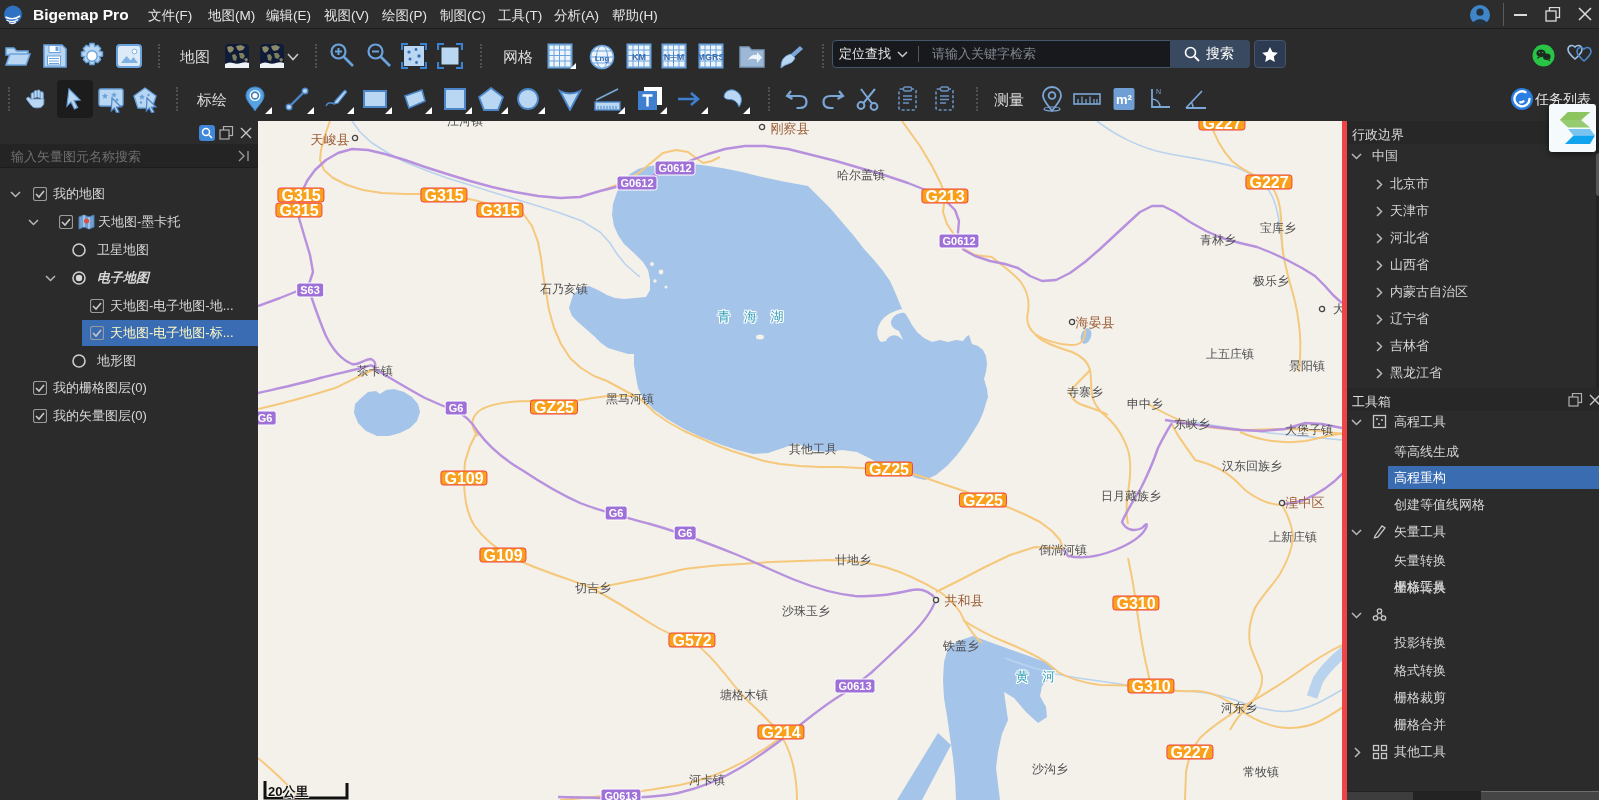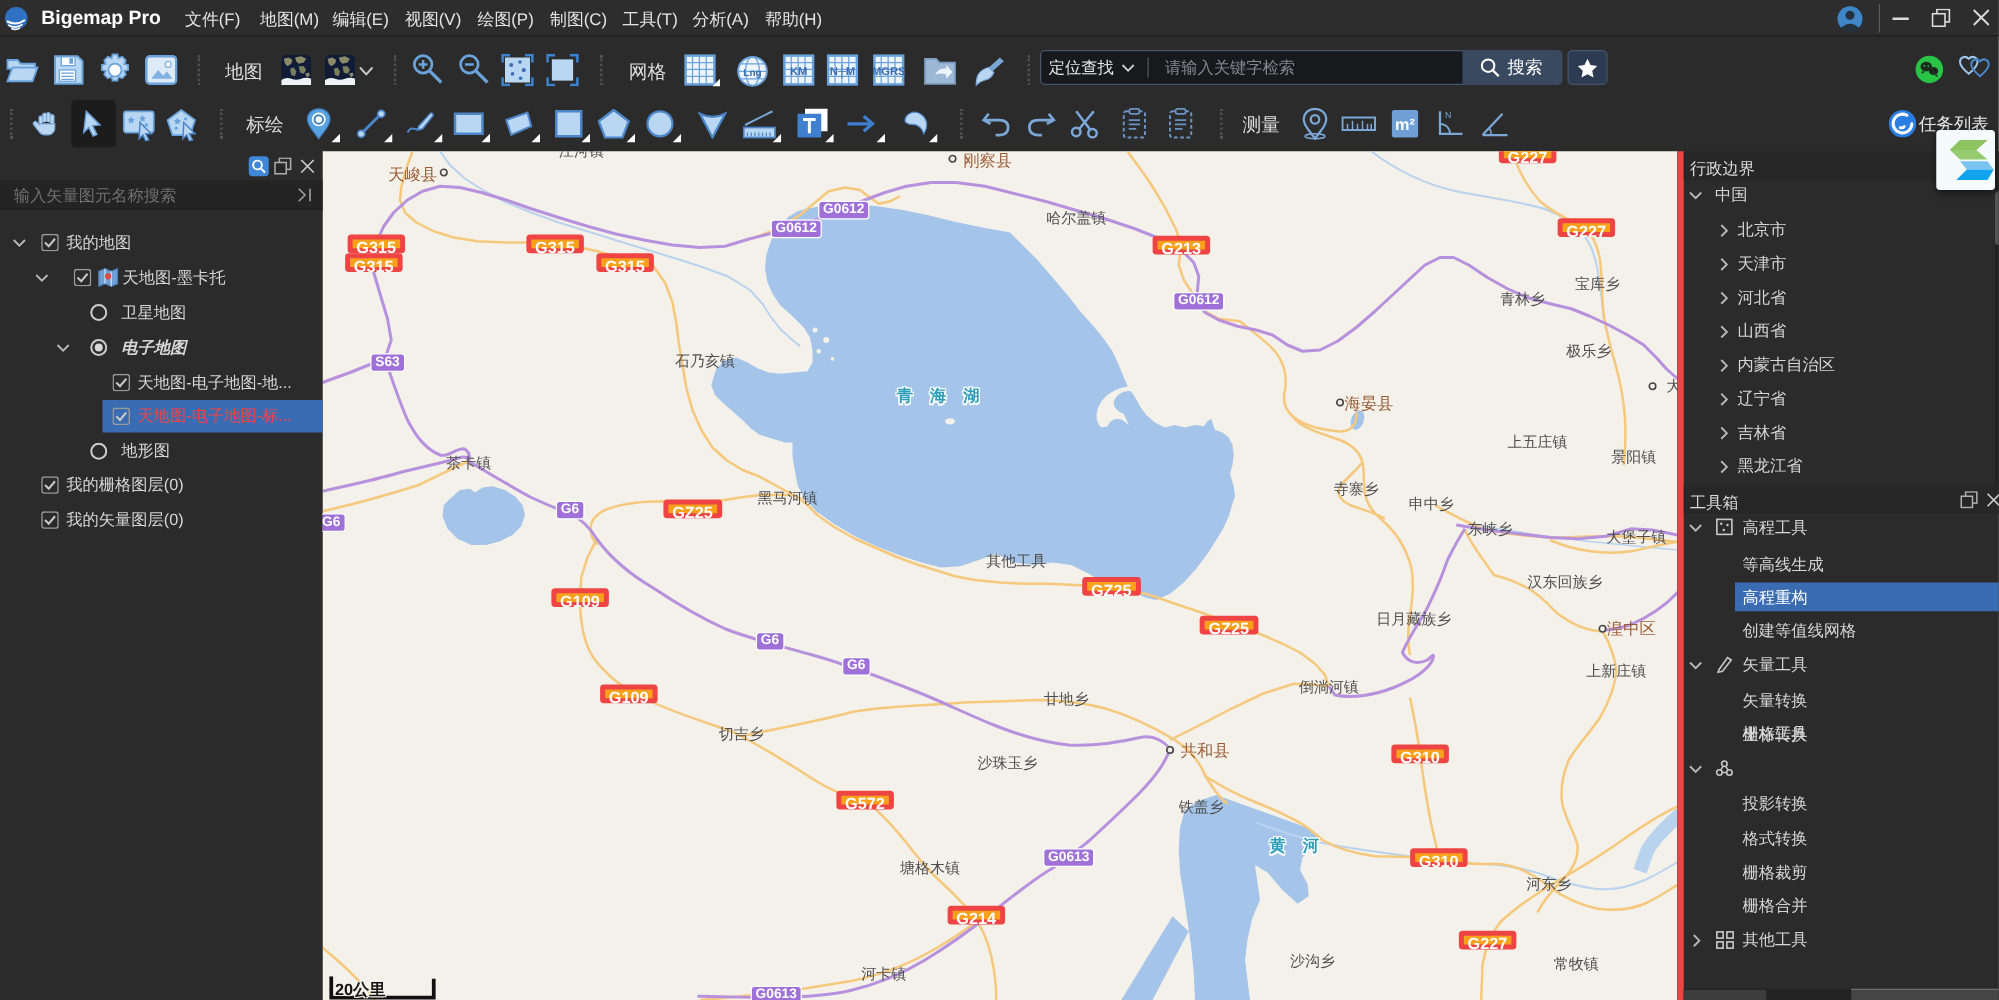--- a/index.html
+++ b/index.html
@@ -10,22 +10,22 @@
 .sep1{position:absolute;width:2px;border-left:2px dotted #505050;height:24px;top:44px}
 .sep2{position:absolute;width:2px;border-left:2px dotted #505050;height:24px;top:87px}
 .tbtxt{color:#dedede;font-size:15px;white-space:nowrap}
 .lp{left:0;top:121px;width:258px;height:679px;background:#2b2b2b}
 .rp{left:1342px;top:121px;width:257px;height:679px;background:#2b2b2b;border-left:5px solid #ef4444}
 .phead{background:#272727;color:#dcdcdc;font-size:13px}
 .trtxt{position:absolute;color:#d6d6d6;font-size:13px;white-space:nowrap;transform:translateY(-50%)}
 .map{left:258px;top:121px;width:1084px;height:679px;background:#f4f1ea;overflow:hidden}
 .lbl{position:absolute;color:#4e4e50;font-size:12px;white-space:nowrap;transform:translate(-50%,-50%);z-index:3}
 .cty{position:absolute;color:#9b5c35;font-size:13px;white-space:nowrap;transform:translate(-50%,-50%);z-index:3}
-.lakelbl{position:absolute;color:#2d9cb8;font-size:13px;font-weight:bold;letter-spacing:5px;white-space:nowrap;transform:translate(-50%,-50%);text-shadow:-1px -1px 0 #fff,1px -1px 0 #fff,-1px 1px 0 #fff,1px 1px 0 #fff,0 1px 0 #fff,0 -1px 0 #fff,1px 0 0 #fff,-1px 0 0 #fff;z-index:3}
-.badge{position:absolute;height:15px;line-height:13px;padding:0 3px;background:#f9a11b;border:4px solid #ef4444;border-radius:3px;color:#fff;font-size:13px;font-weight:bold;white-space:nowrap;transform:translate(-50%,-50%);z-index:4}
+.lakelbl{position:absolute;color:#2d9cb8;font-size:13px;font-weight:normal;letter-spacing:5px;white-space:nowrap;transform:translate(-50%,-50%);text-shadow:-1px -1px 0 #fff,1px -1px 0 #fff,-1px 1px 0 #fff,1px 1px 0 #fff,0 1px 0 #fff,0 -1px 0 #fff,1px 0 0 #fff,-1px 0 0 #fff;z-index:3}
+.badge{position:absolute;height:15px;line-height:13px;padding:0 3px;background:#f9a11b;border:1px solid #ef4444;border-radius:3px;color:#fff;font-size:16px;font-weight:bold;white-space:nowrap;transform:translate(-50%,-50%);z-index:4}
 .badgep{position:absolute;height:15px;line-height:13px;padding:0 3px;background:#9e70d8;border:1px solid #fff;border-radius:3px;color:#fff;font-size:11px;font-weight:bold;white-space:nowrap;transform:translate(-50%,-50%);z-index:4}
 </style></head><body>
 <div class="abs titlebar">
 <svg class="abs" style="left:3px;top:4px" width="20" height="21" viewBox="0 0 20 21">
  <circle cx="10" cy="10.5" r="9" fill="#2f71c2"></circle>
  <path d="M2.5 13 Q10 17 17 12" stroke="#fff" stroke-width="1.6" fill="none"></path>
  <path d="M3.5 16 Q9.5 19.5 15 15.5" stroke="#fff" stroke-width="1.4" fill="none"></path>
  <path d="M6 18.8 Q10 20.5 13 18.3" stroke="#fff" stroke-width="1.2" fill="none"></path>
 </svg>
 <div class="abs" style="left:33px;top:6px;color:#fff;font-size:15.5px;font-weight:bold;letter-spacing:0px">Bigemap Pro</div>
@@ -593,21 +593,21 @@
     <svg class="abs" style="left:90px;top:178px" width="14" height="14" viewBox="0 0 14 14">
       <rect x="0.5" y="0.5" width="13" height="13" rx="2" fill="none" stroke="#9a9a9a" stroke-width="1.2"></rect>
       <path d="M3 7 L6 10 L11 4" stroke="#c8c8c8" stroke-width="1.6" fill="none"></path>
     </svg>
     <div class="trtxt" style="left:110px;top:185px">天地图-电子地图-地...</div>
     <div class="abs" style="left:82px;top:199px;width:176px;height:26px;background:#3a6cb4"></div>
     <svg class="abs" style="left:90px;top:205px" width="14" height="14" viewBox="0 0 14 14">
       <rect x="0.5" y="0.5" width="13" height="13" rx="2" fill="none" stroke="#9a9a9a" stroke-width="1.2"></rect>
       <path d="M3 7 L6 10 L11 4" stroke="#c8c8c8" stroke-width="1.6" fill="none"></path>
     </svg>
-    <div class="trtxt" style="left:110px;top:212px;color:#ef4444">天地图-电子地图-标...</div>
+    <div class="trtxt" style="left:110px;top:212px;color:#fef9c3">天地图-电子地图-标...</div>
     <svg class="abs" style="left:72px;top:233px" width="14" height="14" viewBox="0 0 14 14">
       <circle cx="7" cy="7" r="6" fill="none" stroke="#cdcdcd" stroke-width="1.6"></circle>
     </svg>
     <div class="trtxt" style="left:97px;top:240px">地形图</div>
     <svg class="abs" style="left:33px;top:260px" width="14" height="14" viewBox="0 0 14 14">
       <rect x="0.5" y="0.5" width="13" height="13" rx="2" fill="none" stroke="#9a9a9a" stroke-width="1.2"></rect>
       <path d="M3 7 L6 10 L11 4" stroke="#c8c8c8" stroke-width="1.6" fill="none"></path>
     </svg>
     <div class="trtxt" style="left:53px;top:267px">我的栅格图层(0)</div>
     <svg class="abs" style="left:33px;top:288px" width="14" height="14" viewBox="0 0 14 14">

